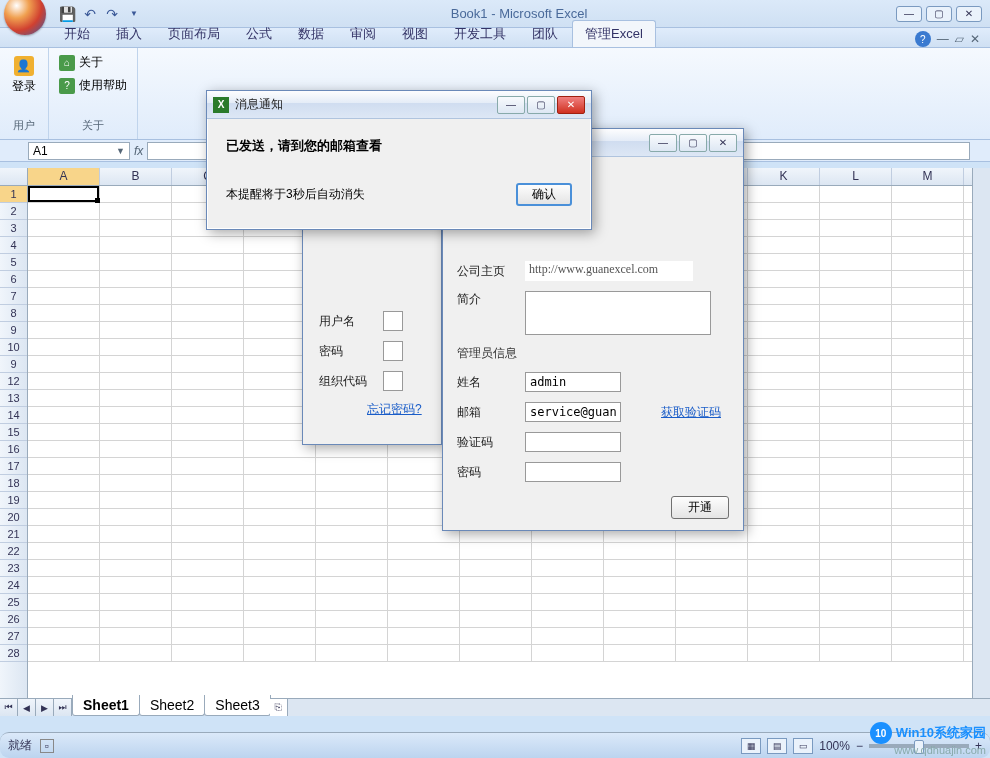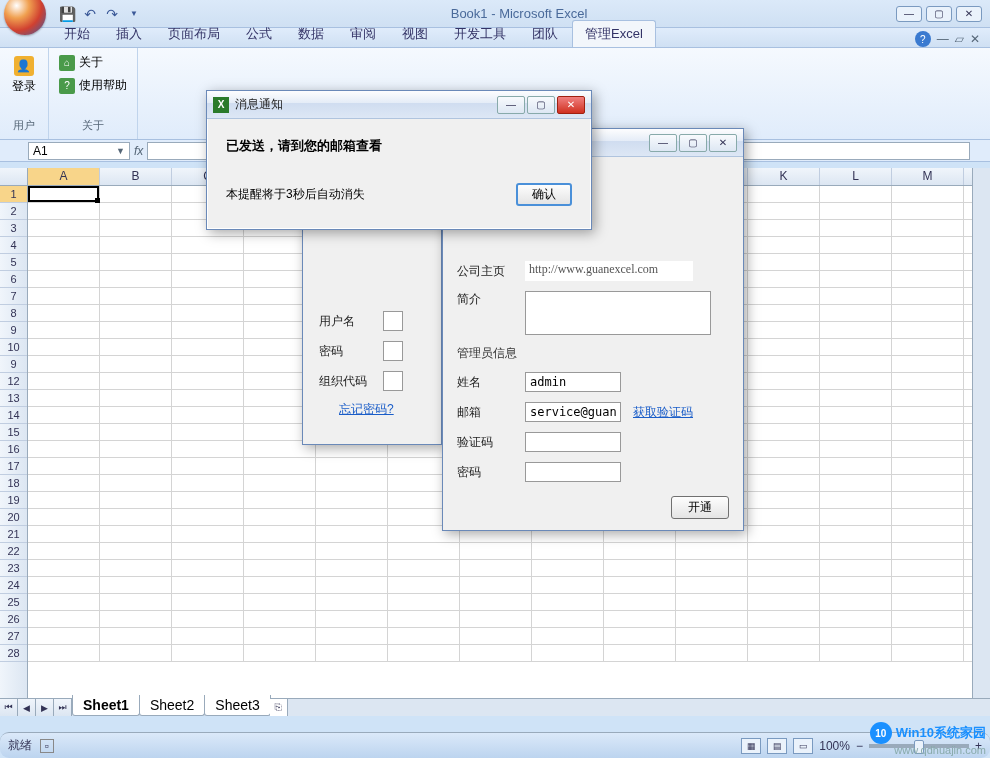--- a/index.html
+++ b/index.html
@@ -76,21 +76,21 @@
 .dlg-btn { width:28px; height:18px; border:1px solid #8aa; border-radius:2px; background:linear-gradient(#f8fafd,#dde7f3); display:flex;align-items:center;justify-content:center;font-size:10px;color:#335; }
 .dlg-btn.close { background: linear-gradient(#f08080,#d03020); color:#fff; border-color:#a02010; }
 .dialog-body { padding: 12px 16px; font-size:12px; }
 .form-row { display:flex; align-items:center; margin: 10px 0; gap: 12px; }
 .form-row label { width: 60px; text-align: left; color:#222; }
 .form-row input, .form-row .txtbox { border:1px solid #999; background:#fff; height:20px; padding:1px 4px; font-size:12px; font-family: "SimSun", monospace; }
 .form-row textarea { border:1px solid #999; background:#fff; font-size:12px; padding:2px; resize:none; }
 .fieldset-label { font-size:12px; color:#333; margin: 6px 0; }
 .btn { padding: 2px 16px; border:1px solid #707070; border-radius:3px; background:linear-gradient(#fdfdfd,#e4e4e4); font-size:12px; cursor:pointer; }
 .btn.primary-outline { border:2px solid #4a90d9; padding:1px 14px; }
-.link { color:#1a5dc8; text-decoration:underline; cursor:pointer; font-size:12px; }
+.link { color:#1a5dc8; text-decoration:underline; cursor:pointer; font-size:12px;margin-left:28px; }
 
 .dialog.login { top: 152px; left: 302px; width: 140px; padding-bottom: 8px; }
 .dialog.login .dialog-body { padding: 8px 0 8px 0; }
 .dialog.login .form-row { padding: 0 16px; justify-content: flex-start; }
 .dialog.login .form-row label { width: auto; min-width: 52px; }
 .dialog.login .form-row input { width: 20px; }
 .dialog.login .forgot { padding-left: 36px; }
 
 .dialog.register { top: 128px; left: 442px; width: 302px; }
 .dialog.register .dialog-title { background: linear-gradient(#fdfdfe,#e4ecf7 45%,#d0ddf0 46%,#dde7f5); justify-content:flex-end; }

